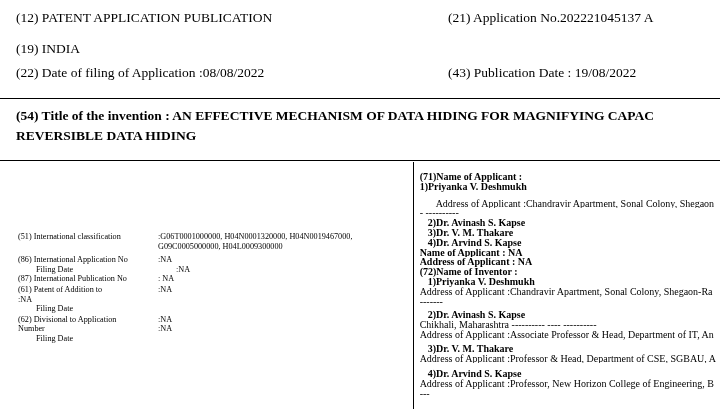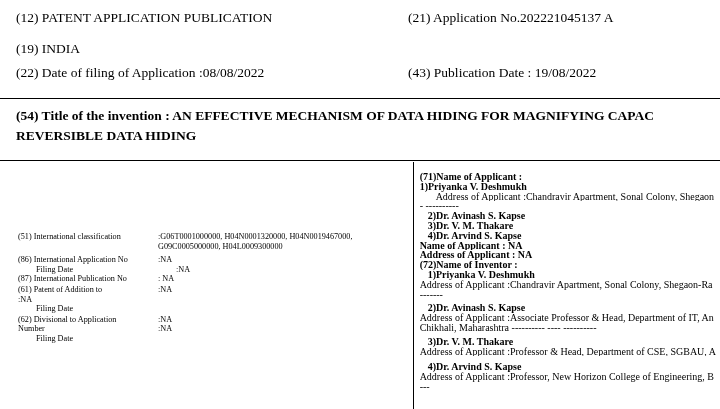--- a/index.html
+++ b/index.html
@@ -24,21 +24,21 @@
   
   .hdr {
     position: relative;
     padding: 0 0 0 0;
   }
   .hdr-row {
     display: flex;
     align-items: baseline;
   }
   .hdr-left {
-    width: 408px;
+    width: 448px;
     padding-left: 16px;
     box-sizing: border-box;
   }
   .hdr-right {
     flex: 1;
   }
   .hdr-line {
     font-size: 13.5px;
     line-height: 15px;
     white-space: nowrap;
@@ -132,21 +132,21 @@
 
   
   .rline {
     font-size: 10px;
     line-height: 9.8px;
     white-space: nowrap;
     overflow: hidden;
   }
   .rline.b { font-weight: bold; }
   .rline.i1 { padding-left: 8px; }
-  .rline.i2 { padding-left: 16px; }
+  .rline.i2 { padding-left: 16px; margin-top: 7px; }
   .rspace { height: 4px; }
   .rspace2 { height: 6px; }
 </style>
 </head>
 <body>
 
 <div class="page">
 
   <div class="hdr">
     <div class="hdr-row r1">
@@ -256,22 +256,22 @@
       <div class="rline b i1">3)Dr. V. M. Thakare</div>
       <div class="rline b i1">4)Dr. Arvind S. Kapse</div>
       <div class="rline b">Name of Applicant : NA</div>
       <div class="rline b">Address of Applicant : NA</div>
       <div class="rline b">(72)Name of Inventor :</div>
       <div class="rline b i1">1)Priyanka V. Deshmukh</div>
       <div class="rline">Address of Applicant :Chandravir Apartment, Sonal Colony, Shegaon-Ra</div>
       <div class="rline">-------</div>
       <div class="rspace"></div>
       <div class="rline b i1">2)Dr. Avinash S. Kapse</div>
+      <div class="rline">Chikhali, Maharashtra ---------- ---- ----------</div>
       <div class="rline">Address of Applicant :Associate Professor &amp; Head, Department of IT, An</div>
-      <div class="rline">Chikhali, Maharashtra ---------- ---- ----------</div>
       <div class="rspace"></div>
       <div class="rline b i1">3)Dr. V. M. Thakare</div>
       <div class="rline">Address of Applicant :Professor &amp; Head, Department of CSE, SGBAU, A</div>
       <div class="rspace2"></div>
       <div class="rline b i1">4)Dr. Arvind S. Kapse</div>
       <div class="rline">Address of Applicant :Professor, New Horizon College of Engineering, B</div>
       <div class="rline">---</div>
     </div>
 
   </div>

